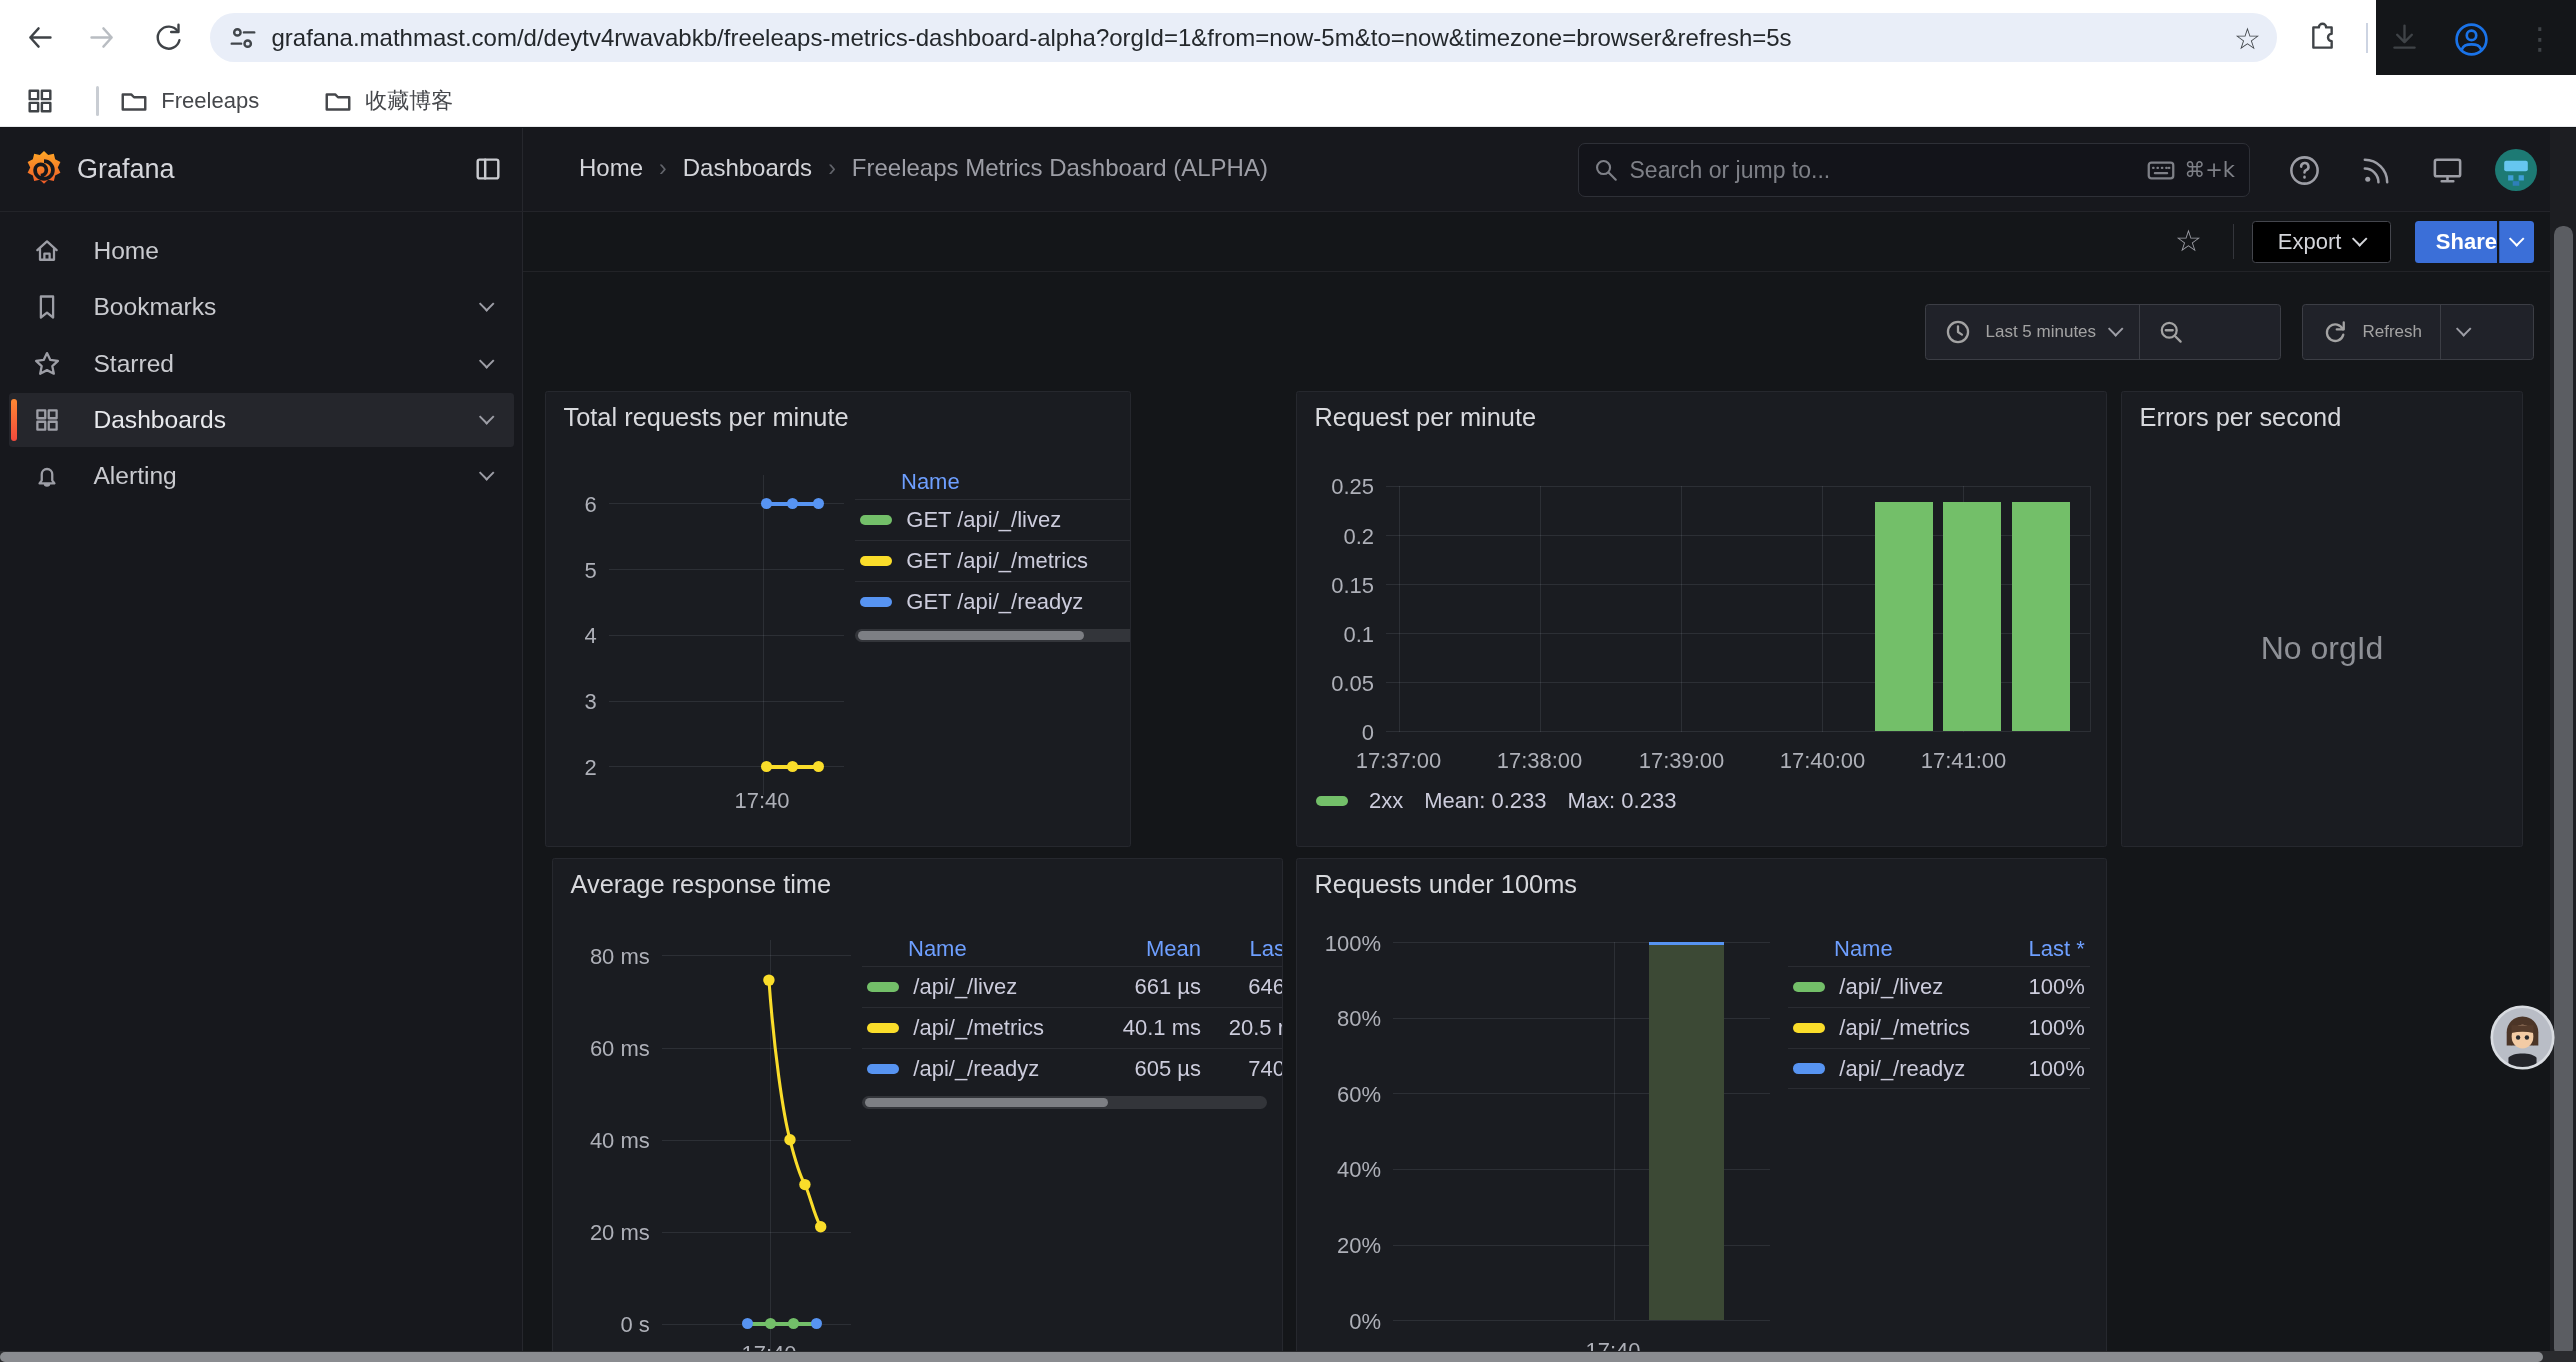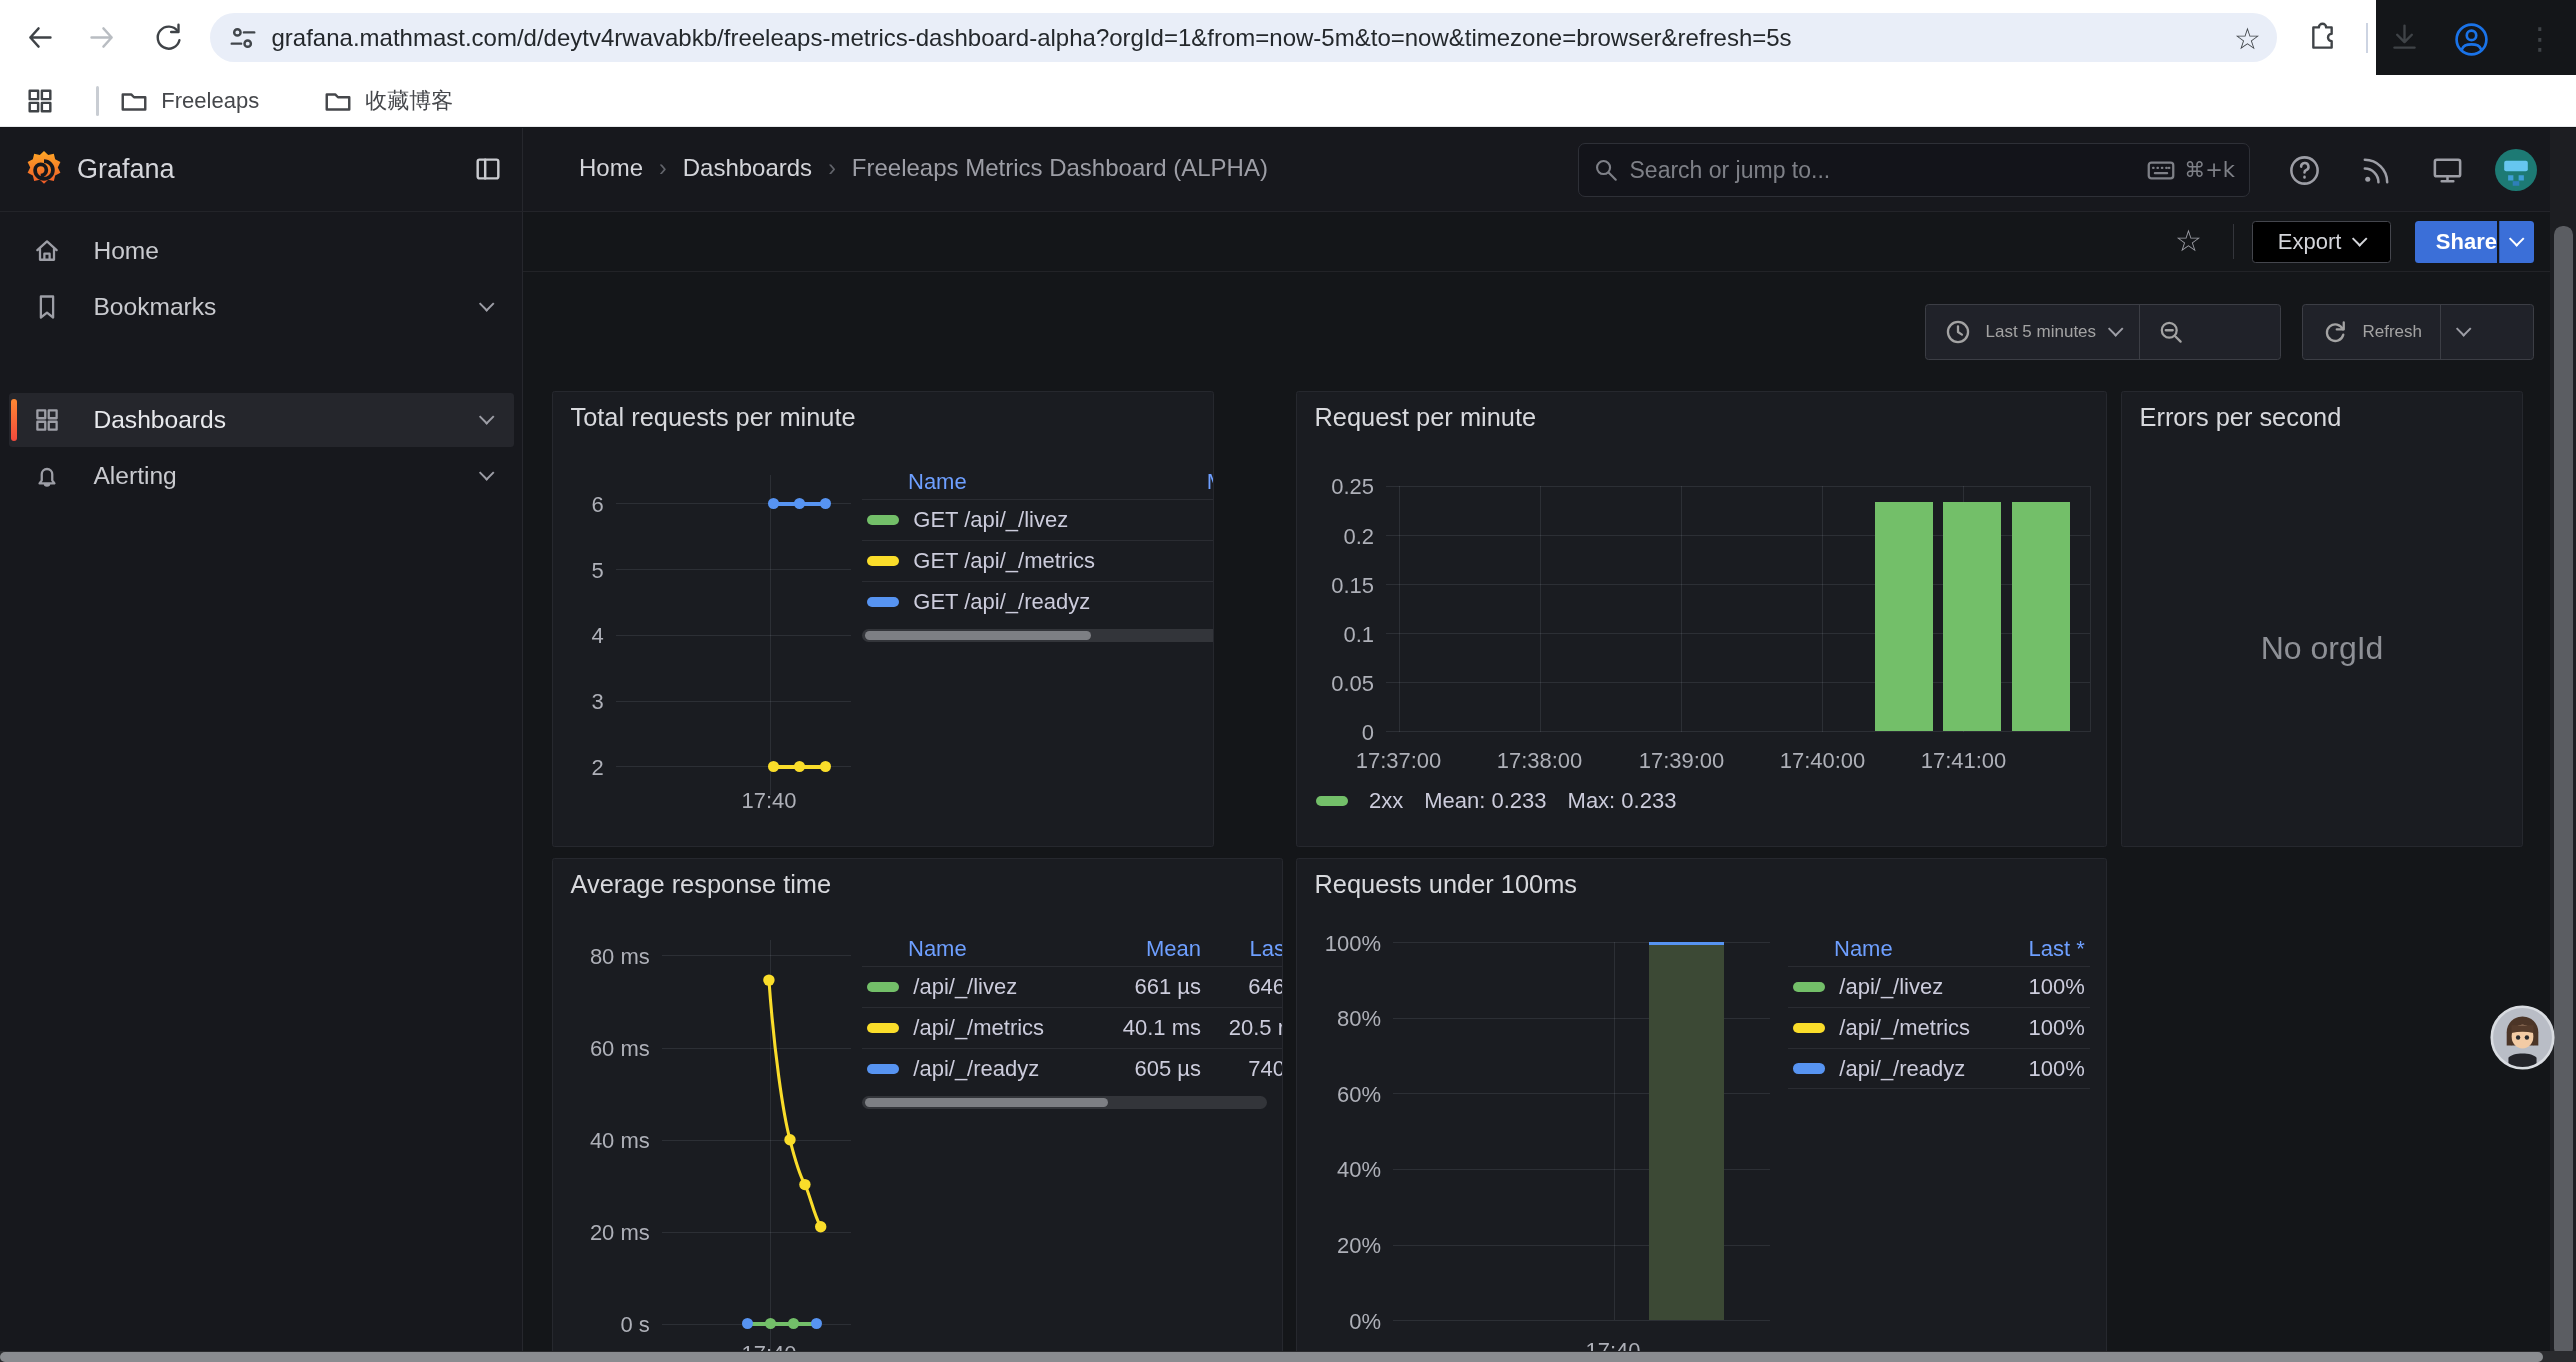--- a/index.html
+++ b/index.html
@@ -296,20 +296,29 @@
     </div>
     <div class="side-item" style="top:68px">
       <span class="s-ic">
         <svg class="ic" width="28" height="28" viewBox="0 0 32 32">
             <path d="M9 4h14v24l-7-5.5L9 28z"></path>
           </svg>
         </span>
       <span class="s-label">Bookmarks</span>
       <span class="s-caret caret"></span>
     </div>
+    <div class="side-item" style="top:125px">
+      <span class="s-ic">
+        <svg class="ic" width="28" height="28" viewBox="0 0 32 32">
+            <path d="M16 3.5l3.8 7.9 8.7 1.1-6.4 6 1.7 8.6L16 23l-7.8 4.1 1.7-8.6-6.4-6 8.7-1.1z"></path>
+          </svg>
+        </span>
+      <span class="s-label">Starred</span>
+      <span class="s-caret caret"></span>
+    </div>
     <div class="side-item active" style="top:181px">
       <span class="side-accent"></span>
       <span class="s-ic">
         <svg class="ic" width="28" height="28" viewBox="0 0 32 32">
             <rect x="5" y="5" width="9" height="9"></rect>
             <rect x="18" y="5" width="9" height="9"></rect>
             <rect x="5" y="18" width="9" height="9"></rect>
             <rect x="18" y="18" width="9" height="9"></rect>
           </svg>
         </span>
@@ -357,21 +366,21 @@
               <path d="M26 5v8h-8"></path>
             </svg>
           </span>
         <span>Refresh</span>
       </div>
       <div class="sect">
         <span class="caret" style="color:#9d9ea6"></span>
       </div>
     </div>
 
-    <div class="panel" style="left:29px;top:119px;width:662px;height:456px">
+    <div class="panel" style="left:22px;top:119px;width:586px;height:456px">
       <div class="p-title">Total requests per minute</div>
       <span class="ytick" style="left:8.8px;top:100px;width:42px">6</span>
       <span class="ytick" style="left:8.8px;top:166px;width:42px">5</span>
       <span class="ytick" style="left:8.8px;top:231px;width:42px">4</span>
       <span class="ytick" style="left:8.8px;top:297px;width:42px">3</span>
       <span class="ytick" style="left:8.8px;top:363px;width:42px">2</span>
       <div class="hgrid" style="left:63px;top:111px;width:235px"></div>
       <div class="hgrid" style="left:63px;top:177px;width:235px"></div>
       <div class="hgrid" style="left:63px;top:243px;width:235px"></div>
       <div class="hgrid" style="left:63px;top:309px;width:235px"></div>

